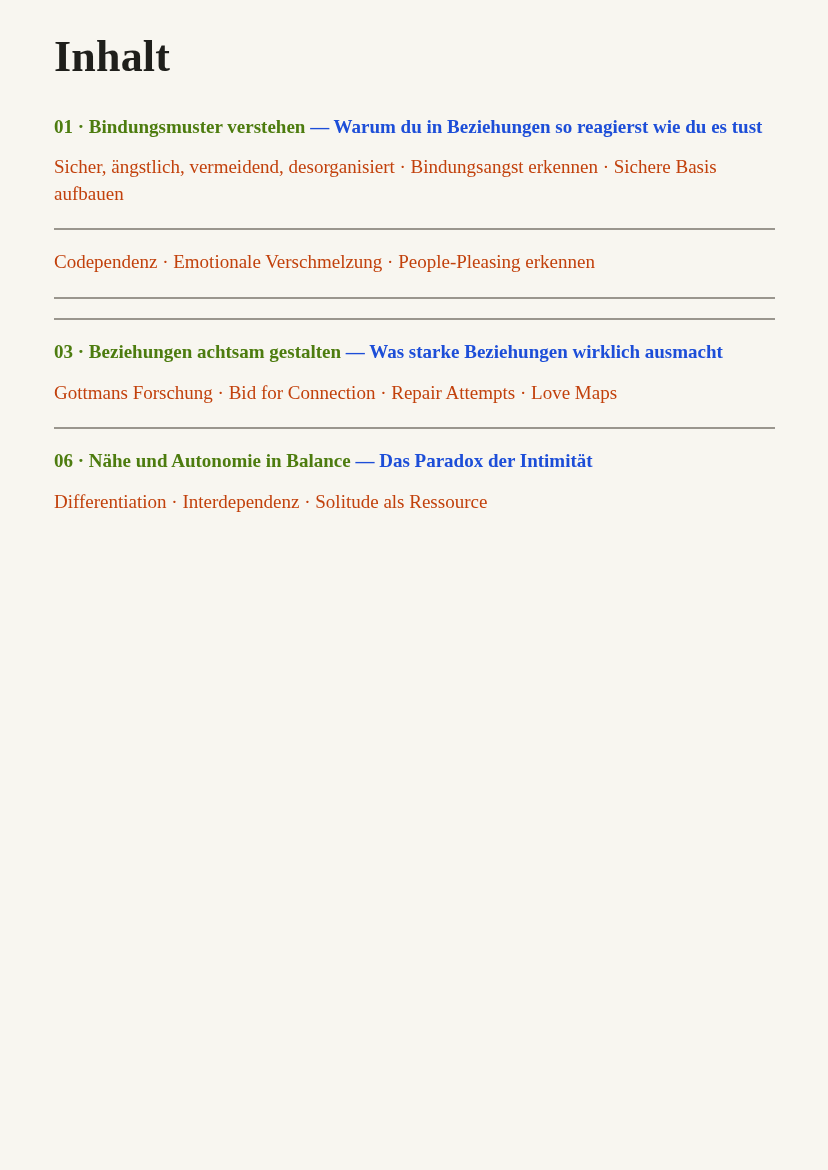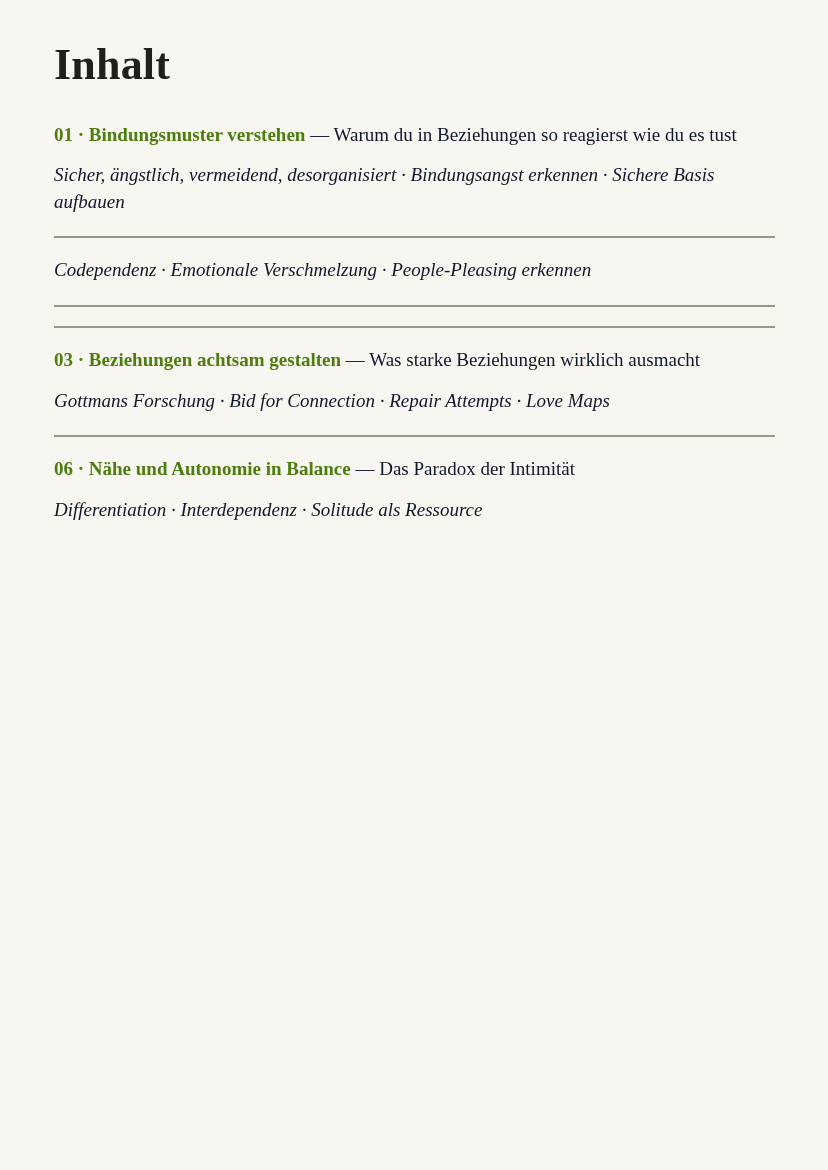--- a/index.html
+++ b/index.html
@@ -7,21 +7,21 @@
     margin: 0;
     padding: 0;
     background: #f8f6f0;
   }
   .page {
     position: relative;
     width: 828px;
     height: 1170px;
     margin: 0 auto;
     box-sizing: border-box;
-    padding: 40px 53px 0 54px;
+    padding: 32px 53px 0 54px;
     background: #f8f6f0;
     font-family: "Liberation Serif", "DejaVu Serif", serif;
     color: #26261f;
     overflow: hidden;
   }
   .page-title {
     margin: 0 0 31px 0;
     font-size: 44px;
     line-height: 1.15;
     font-weight: 700;
@@ -33,29 +33,28 @@
     font-size: 19px;
     line-height: 1.4;
   }
   .chapter-link {
     color: #4d7c0f;
     font-weight: 700;
     text-decoration: none;
     cursor: pointer;
   }
   .chapter-subtitle {
-    color: #0f172a;
-    font-weight: 400;
+    color: #1d4ed8;
+    font-weight: 700;
   }
   .entry-keywords {
     margin: 0 0 21px 0;
     font-size: 19px;
     line-height: 1.4;
-    font-style: italic;
-    color: #0f172a;
+    color: #c2410c;
   }
   .divider {
     border: none;
     border-top: 2px solid #9a968e;
     margin: 0 0 19px 0;
   }
   .entry:last-child .divider {
     display: none;
   }
 </style>

